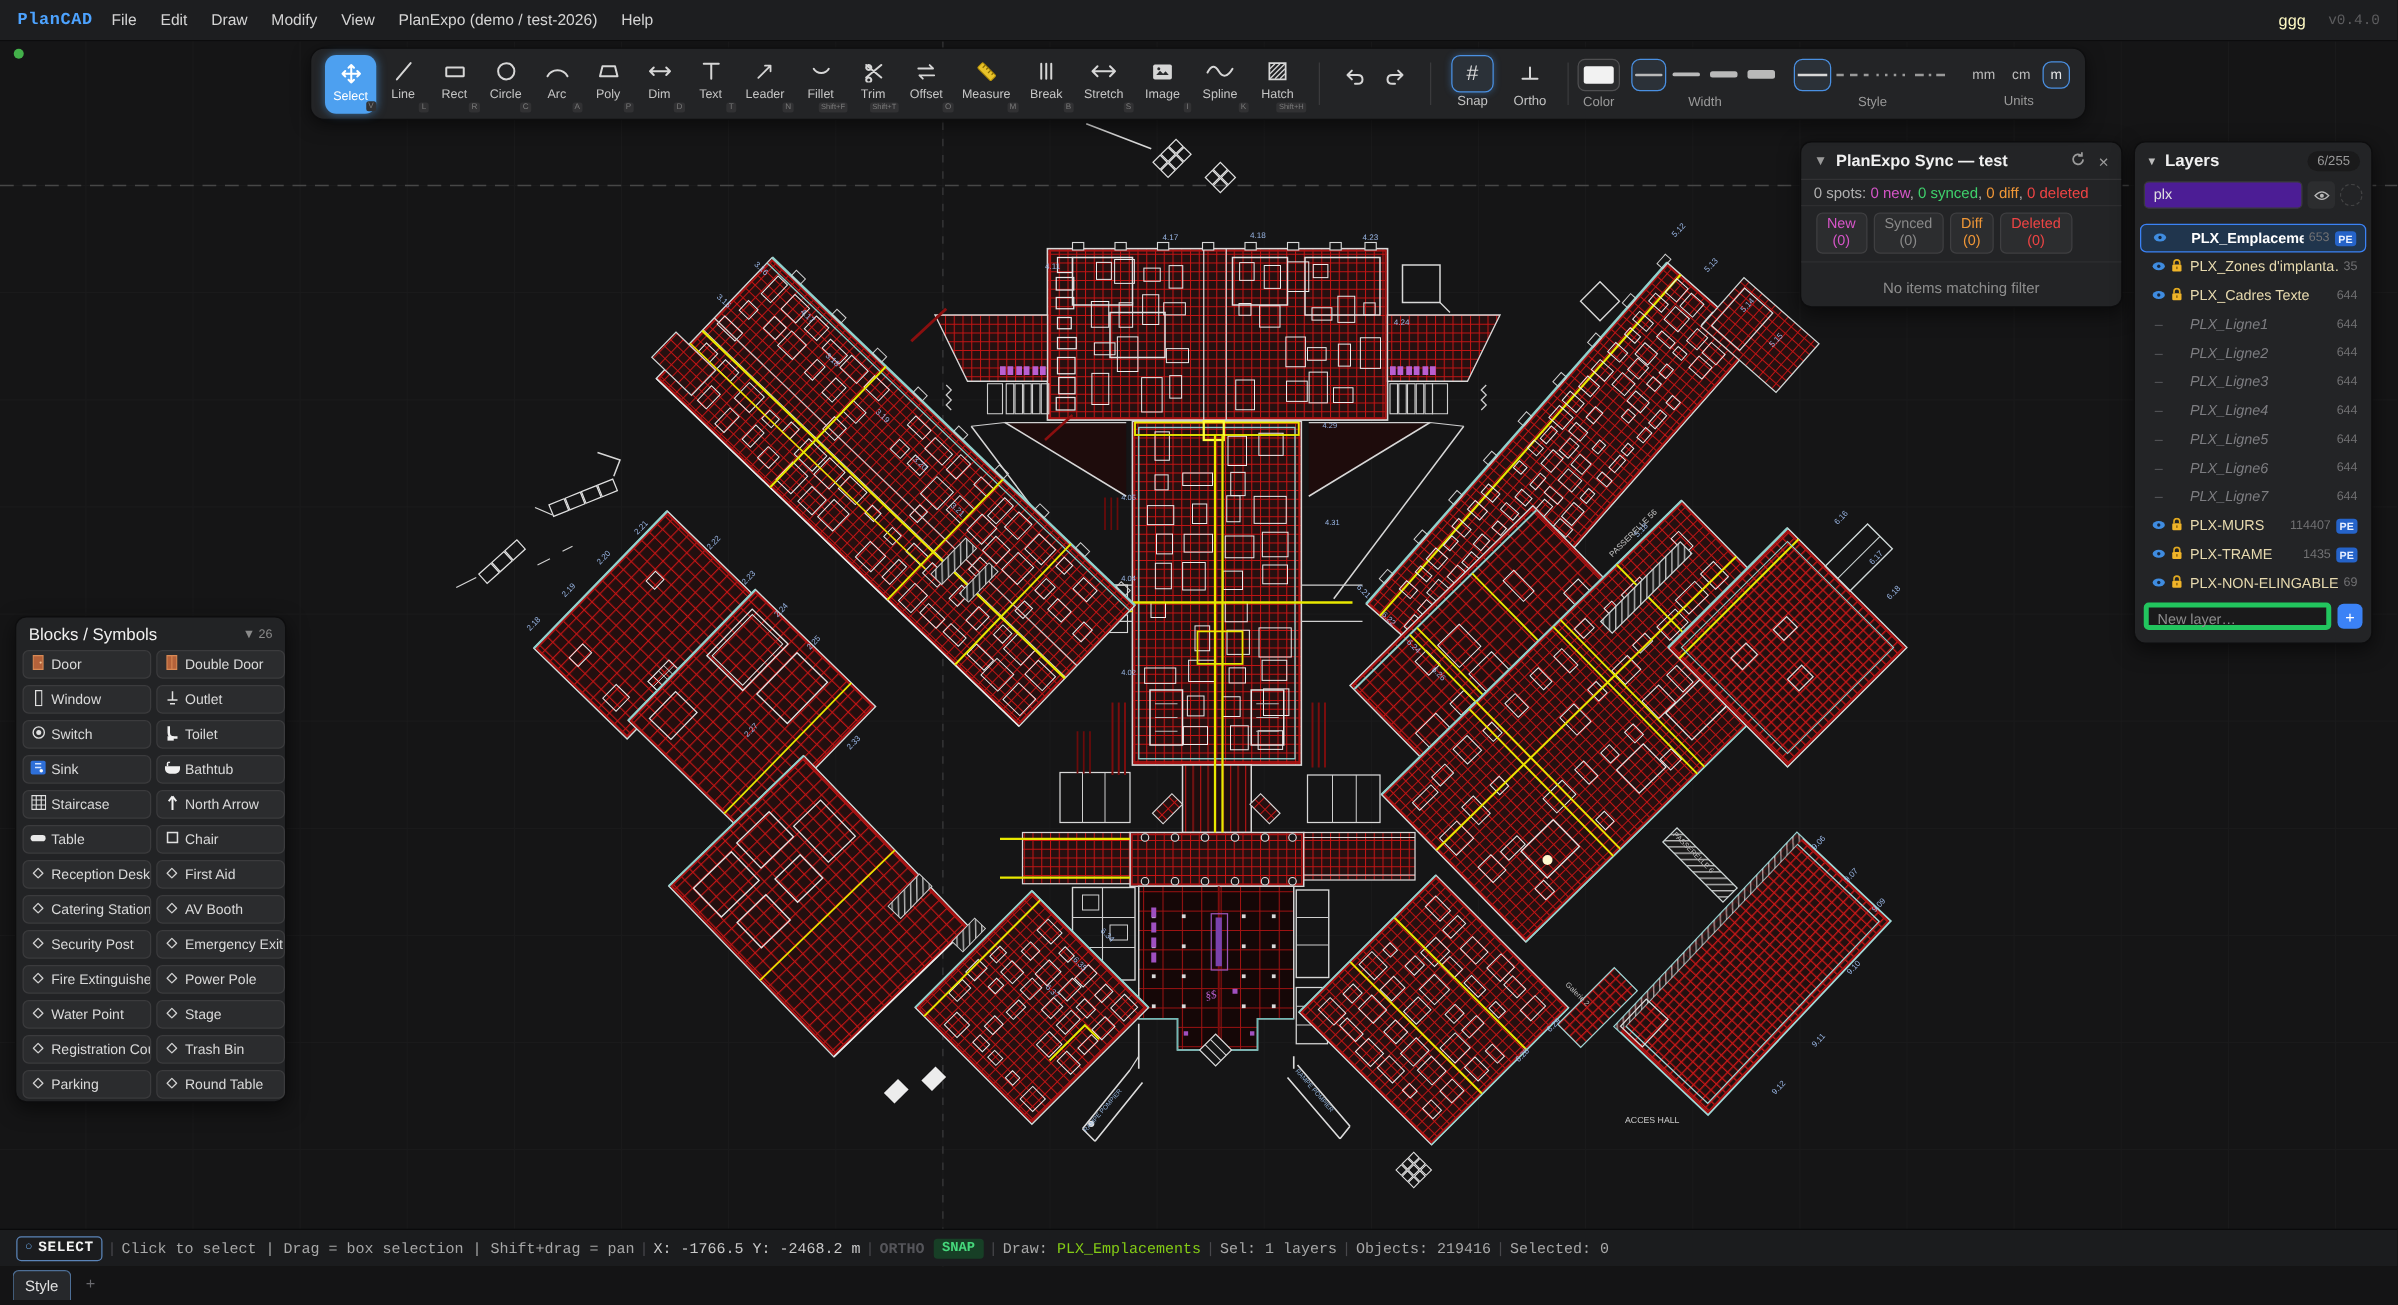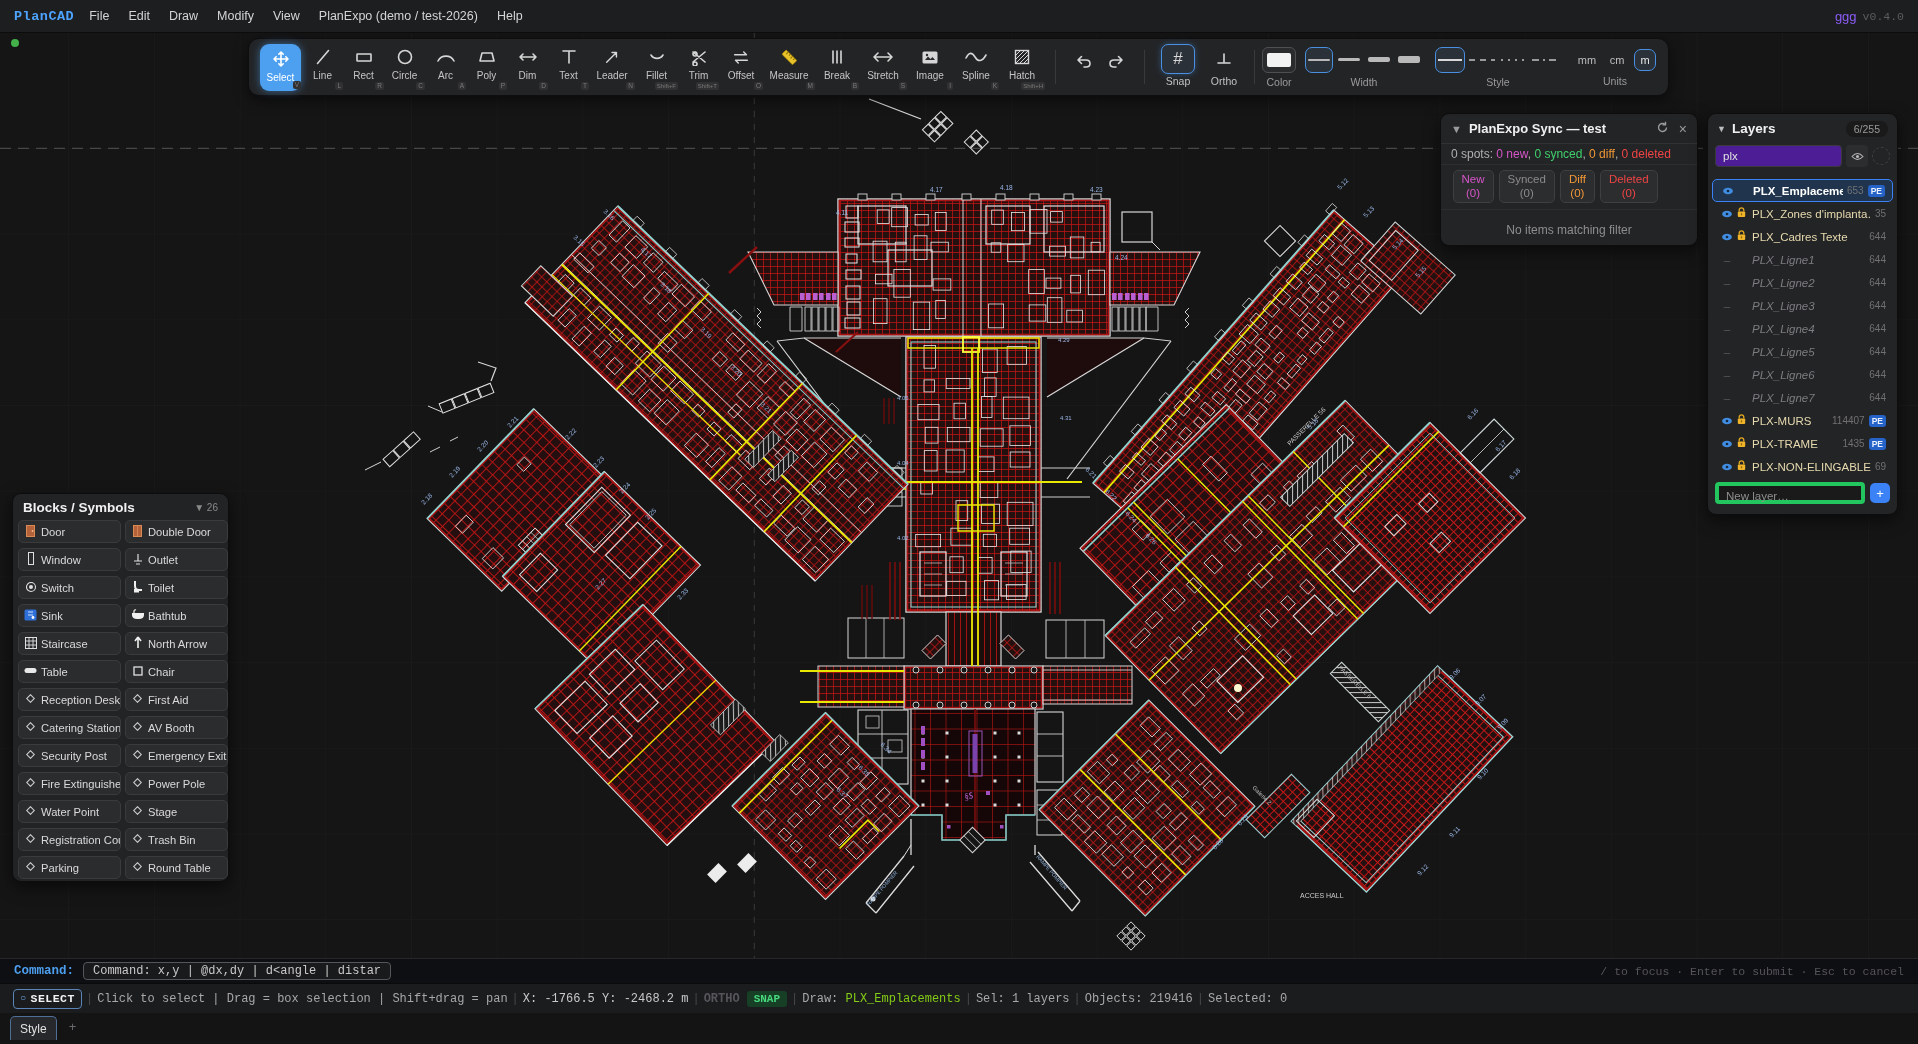--- a/index.html
+++ b/index.html
@@ -9,21 +9,21 @@
 #app { position:relative; width:1918px; height:1044px; }
 #svgwrap { position:absolute; left:0; top:0; width:1918px; height:1044px; }
 
 #menubar { position:absolute; left:0; top:0; width:1918px; height:33px;
   background:#1d1e20; border-bottom:1px solid #0c0c0d; z-index:30;
   display:flex; align-items:center; }
 #logo { font-family:"Liberation Mono", monospace; font-weight:bold; font-size:13.5px;
   color:#4da3ff; margin-left:14px; letter-spacing:0.5px; }
 .menu { color:#d4d4d4; font-size:12.5px; margin-left:19px; }
 #menuright { position:absolute; right:14px; top:0; height:33px; display:flex; align-items:center; }
-#user { color:#8b5cf6; font-size:13px; margin-right:6px; }
+#user { color:#fef9c3; font-size:13px; margin-right:18px; }
 #ver { color:#5c5c5e; font-size:11.5px; font-family:"Liberation Mono", monospace; }
 #greendot { position:absolute; left:11px; top:39px; width:8px; height:8px; border-radius:50%;
   background:#43b04a; z-index:25; }
 
 #toolbar { position:absolute; left:248px; top:38px; width:1421px; height:58px;
   background:#232426; border:1px solid #0e0e0f; border-radius:11px; z-index:28;
   box-shadow:0 4px 14px rgba(0,0,0,0.5); display:flex; align-items:center; }
 .tool { position:relative; width:41px; height:50px; display:flex; flex-direction:column;
   align-items:center; justify-content:flex-start; color:#c9c9c9; flex:0 0 auto; }
 .tool .ticon { height:24px; margin-top:3px; display:flex; align-items:center; justify-content:center; }
@@ -98,21 +98,21 @@
 .lrow.sel { background:#20354d; border:1px solid #3b82f6; border-radius:5px; }
 .lrow.sel .lname { color:#ffffff; font-weight:bold; }
 .newlayer { display:flex; align-items:center; padding:4px 7px; }
 .newlayer .nlinput { flex:1; height:22px; background:#1a1a1b; border:4px solid #22c55e; border-radius:4px;
   color:#8e8e8e; font-size:11.5px; line-height:20px; padding:0 7px; }
 .newlayer .nlbtn { width:20px; height:20px; background:#3b82f6; color:#fff; border-radius:5px;
   margin-left:5px; display:flex; align-items:center; justify-content:center; font-size:13px; }
 
 #blocks { left:12px; top:493px; width:217px; height:389px; background:#222325; }
 #blocks .hdr { display:flex; align-items:center; height:26px; padding:0 10px; }
-#blocks .hdr .htxt { color:#f0f0f0; font-size:13.5px; font-weight:bold; flex:1; }
+#blocks .hdr .htxt { color:#f0f0f0; font-size:13.5px; font-weight:normal; flex:1; }
 #blocks .hdr .hnum { color:#8a8a8a; font-size:10px; }
 #blocks .bgrid { display:grid; grid-template-columns:103px 103px; grid-auto-rows:28px; padding:0 5px; column-gap:4px; }
 .bbtn { height:23px; background:#2b2c2e; border:1px solid #3b3b3d; border-radius:5px;
   display:flex; align-items:center; padding:0 5px; color:#dadada; font-size:11.2px; white-space:nowrap; overflow:hidden; }
 .bbtn .bic { width:13px; margin-right:4px; text-align:center; flex:0 0 13px; font-size:10px; }
 
 #cmdbar { position:absolute; left:0; top:958px; width:1918px; height:25px; background:#0e0f12;
   border-top:1px solid #27272a; display:flex; align-items:center; z-index:30;
   font-family:"Liberation Mono", monospace; }
 #cmdbar .clabel { color:#4d9fef; font-size:12.5px; font-weight:bold; margin-left:14px; }
@@ -1451,25 +1451,20 @@
             </svg></span>Trash Bin</div>
     <div class="bbtn"><span class="bic"><svg width="9" height="9" viewBox="0 0 9 9">
               <rect x="1.8" y="1.8" width="5.4" height="5.4" fill="none" stroke="#cfcfcf" stroke-width="1.1" transform="rotate(45 4.5 4.5)"></rect>
             </svg></span>Parking</div>
     <div class="bbtn"><span class="bic"><svg width="9" height="9" viewBox="0 0 9 9">
               <rect x="1.8" y="1.8" width="5.4" height="5.4" fill="none" stroke="#cfcfcf" stroke-width="1.1" transform="rotate(45 4.5 4.5)"></rect>
             </svg></span>Round Table</div>
   </div>
 </div>
 
-<div id="cmdbar">
-  <span class="clabel">Command:</span>
-  <span class="cinput">Command: x,y | @dx,dy | d&lt;angle | distar</span>
-  <span class="chint">/ to focus · Enter to submit · Esc to cancel</span>
-</div>
 <div id="statusbar">
   <div id="selbtn"><span class="dot">○</span>SELECT</div>
   <span class="ssep">|</span>
   <span>Click to select | Drag = box selection | Shift+drag = pan</span>
   <span class="ssep">|</span>
   <span style="color:#c8c8c8">X: -1766.5 Y: -2468.2 m</span>
   <span class="ssep">|</span>
   <span class="dim" style="font-weight:bold">ORTHO</span>
   <span style="width:7px"></span>
   <span id="snapbadge">SNAP</span>

